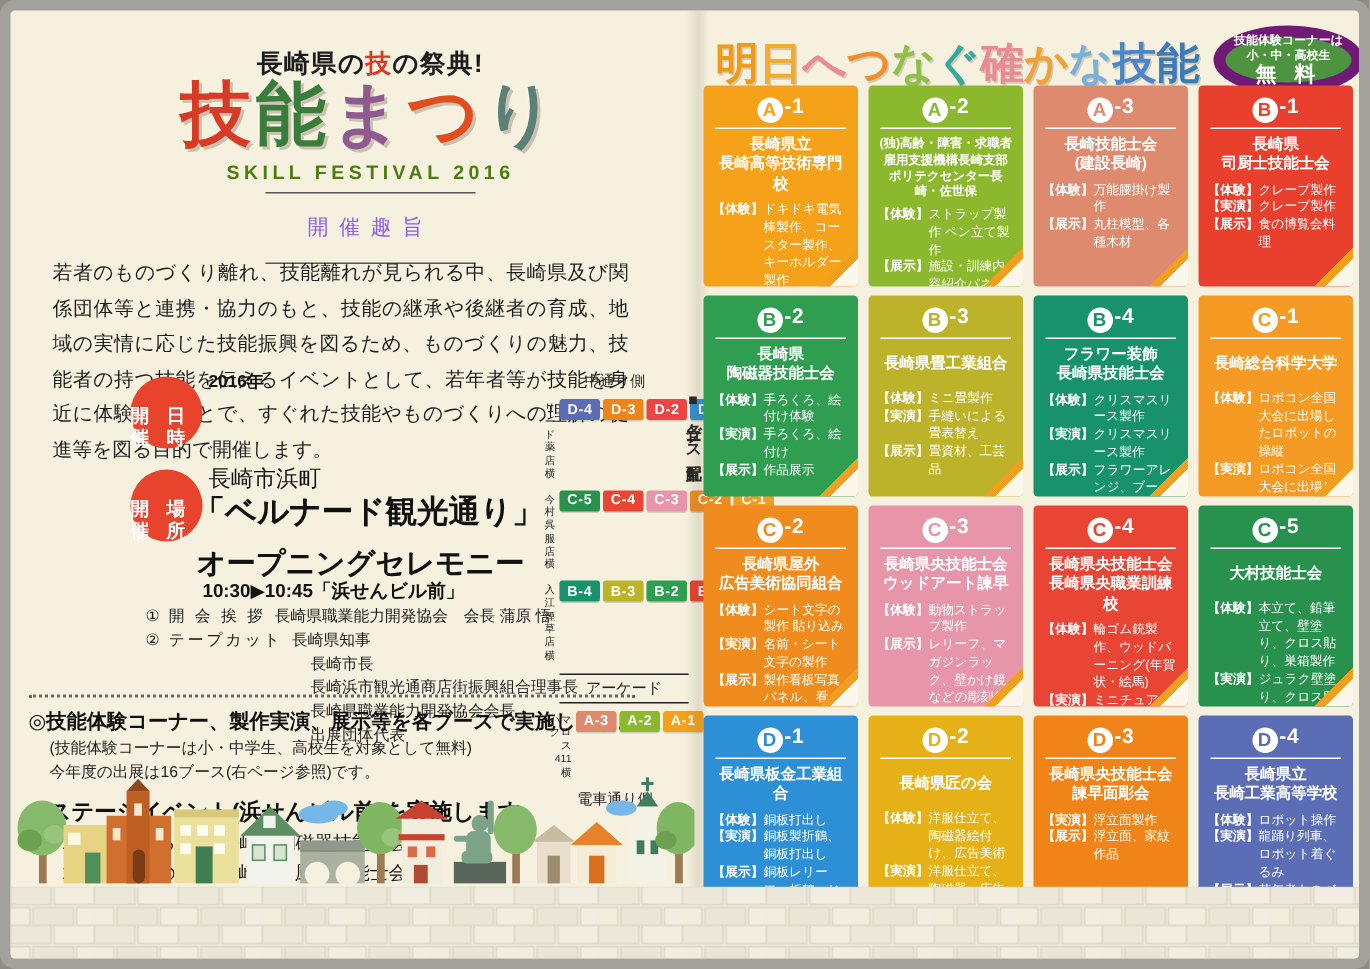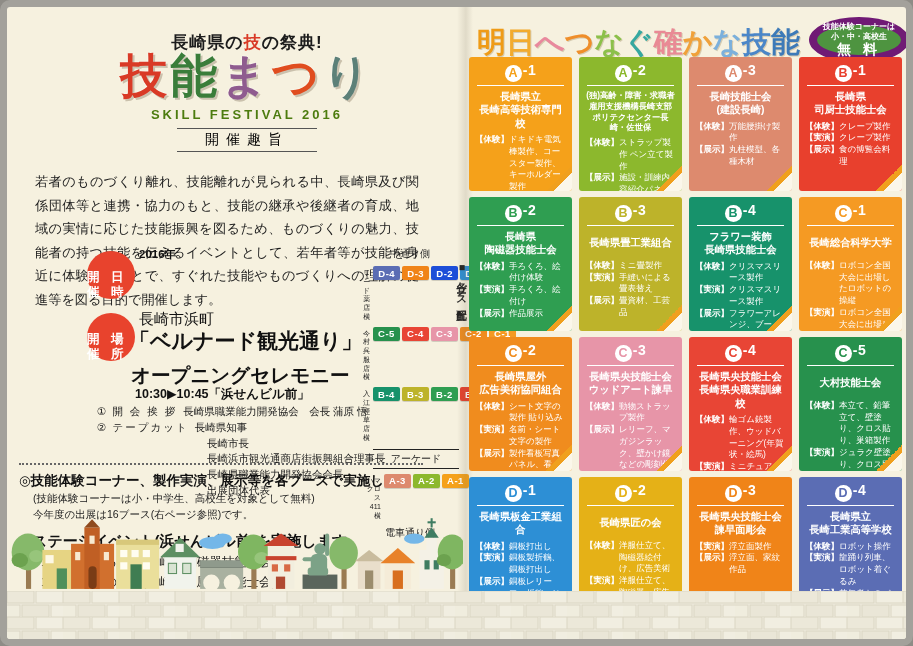--- a/index.html
+++ b/index.html
@@ -6,21 +6,21 @@
   .sheet{position:relative;width:913px;height:646px;box-sizing:border-box;background:#f6f1df;
          border:7px solid #a3a19b;border-radius:10px;overflow:hidden;}
   
   .left-page{position:absolute;left:0;top:0;width:462px;height:632px;}
   .tagline{position:absolute;top:24px;left:20px;width:440px;text-align:center;font-size:17px;font-weight:bold;color:#1c1c1c;letter-spacing:1px;}
   .tagline .accent{color:#d93a26;}
   .logo{position:absolute;top:38px;left:20px;width:440px;text-align:center;font-size:47px;font-weight:bold;letter-spacing:3px;
         text-shadow:2px 2px 0 rgba(90,70,40,.28), 0 0 2px #fff;}
   .subtitle{position:absolute;top:100px;left:20px;width:440px;text-align:center;font-size:13px;font-weight:bold;color:#4d7c0f;letter-spacing:3px;}
   .section-title-wrap{position:absolute;top:121px;left:20px;width:440px;text-align:center;}
-  .section-title{display:inline-block;border-top:1.5px solid #555;border-bottom:1.5px solid #555;padding:2px 28px;font-size:14px;letter-spacing:7px;color:#000000;text-align:center;}
+  .section-title{display:inline-block;border-top:1.5px solid #555;border-bottom:1.5px solid #555;padding:14px 28px;font-size:14px;letter-spacing:7px;color:#8b5cf6;text-align:center;}
   .intro{position:absolute;top:150px;left:28px;width:384px;font-size:13.2px;line-height:1.78;color:#1d1d1d;text-align:justify;}
   .red-circle{position:absolute;width:48px;height:48px;border-radius:50%;background:#e8432d;color:#fff;
               display:flex;flex-direction:row;align-items:flex-end;justify-content:center;font-size:12.5px;font-weight:bold;line-height:1.15;}
   .dt-year{position:absolute;left:132px;top:240px;font-size:11.5px;font-weight:bold;color:#111;}
   .dt-line{position:absolute;left:130px;top:252px;display:flex;align-items:center;gap:4px;color:#111;}
   .d-big{font-size:23px;font-weight:bold;}
   .day-circle{display:inline-flex;align-items:center;justify-content:center;width:17px;height:17px;border-radius:50%;background:#1b1b1b;color:#fff;font-size:11px;font-weight:bold;}
   .d-time{font-size:19px;font-weight:bold;}
   .venue-l1{position:absolute;left:132px;top:303px;font-size:15px;color:#111;}
   .venue-l2{position:absolute;left:122px;top:320px;font-size:21px;font-weight:bold;color:#111;}
@@ -138,21 +138,21 @@
   </div>
 
   <div class="booth-map">
     <div class="bm-top">中通り側</div>
     <div class="bm-caption">■各ブース配置</div>
     <div class="bm-group">
         <div class="bm-label">リード薬店横</div>
         <div class="bm-chips">
           <div class="chip" style="background: rgb(91, 109, 180);">D-4</div>
           <div class="chip" style="background: rgb(240, 132, 24);">D-3</div>
-          <div class="chip" style="background: #1d4ed8;">D-2</div>
+          <div class="chip" style="background: #ef4444;">D-2</div>
           <div class="chip" style="background: rgb(45, 143, 213);">D-1</div>
         </div>
       </div>
     <div class="bm-group">
         <div class="bm-label">今村呉服店横</div>
         <div class="bm-chips">
           <div class="chip" style="background: rgb(39, 145, 77);">C-5</div>
           <div class="chip" style="background: rgb(232, 69, 53);">C-4</div>
           <div class="chip" style="background: rgb(231, 149, 168);">C-3</div>
           <div class="chip" style="background: rgb(240, 140, 30);">C-2</div>

